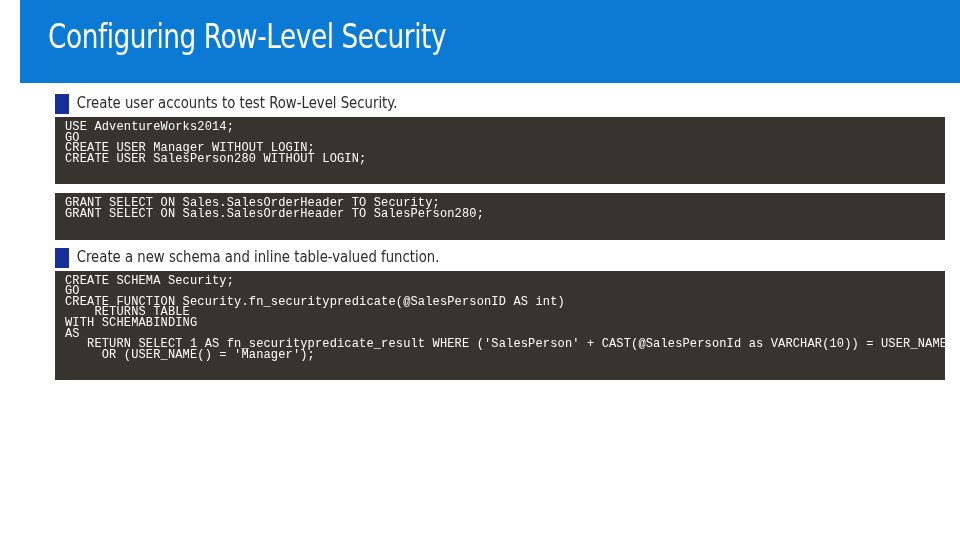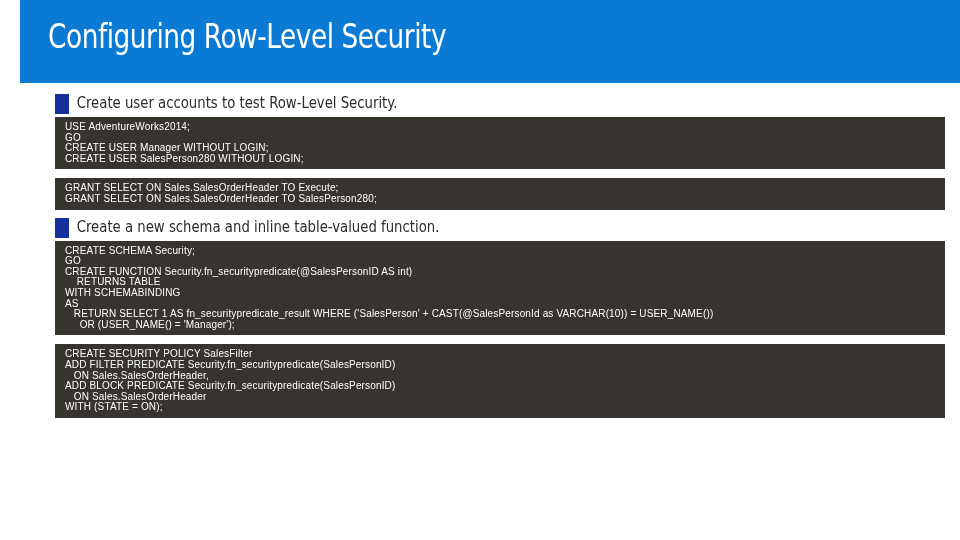--- a/index.html
+++ b/index.html
@@ -78,25 +78,25 @@
     transform: scaleX(0.855);
     transform-origin: left center;
   }
 
   
   .code-block {
     margin-left: 35px;
     width: 890px;
     background: #37332f;
     color: #ffffff;
-    font-family: Liberation Sans, sans-serif;
-    font-size: 10px;
+    font-family: Liberation Mono, monospace;
+    font-size: 12px;
     line-height: 10.6px;
     letter-spacing: 0.15px;
-    padding: 5px 0 5px 10px;
+    padding: 5px 0 20px 10px;
     box-sizing: border-box;
     white-space: pre;
     overflow: hidden;
   }
 
   .gap-sm { height: 6px; }
   .gap-xs { height: 3px; }
   .gap-md { height: 9px; }
 </style>
 </head>
@@ -118,21 +118,21 @@
     </div>
     <div class="gap-xs"></div>
     <div class="code-block">USE AdventureWorks2014;
 GO
 CREATE USER Manager WITHOUT LOGIN;
 CREATE USER SalesPerson280 WITHOUT LOGIN;</div>
 
     <div class="gap-sm"></div>
 
     <div class="gap-xs"></div>
-    <div class="code-block">GRANT SELECT ON Sales.SalesOrderHeader TO Execute;
+    <div class="code-block">GRANT SELECT ON Sales.SalesOrderHeader TO Security;
 GRANT SELECT ON Sales.SalesOrderHeader TO SalesPerson280;</div>
 
     <div class="gap-sm"></div>
 
     <div class="bullet-row">
       <div class="bullet-marker"></div>
       <div class="bullet-text">Create a new schema and inline table-valued function.</div>
     </div>
     <div class="gap-xs"></div>
     <div class="code-block">CREATE SCHEMA Security;
@@ -140,24 +140,18 @@
 CREATE FUNCTION Security.fn_securitypredicate(@SalesPersonID AS int)
     RETURNS TABLE
 WITH SCHEMABINDING
 AS
    RETURN SELECT 1 AS fn_securitypredicate_result WHERE ('SalesPerson' + CAST(@SalesPersonId as VARCHAR(10)) = USER_NAME())
      OR (USER_NAME() = 'Manager');</div>
 
     <div class="gap-sm"></div>
 
     <div class="gap-xs"></div>
-    <div class="code-block">CREATE SECURITY POLICY SalesFilter
-ADD FILTER PREDICATE Security.fn_securitypredicate(SalesPersonID)
-   ON Sales.SalesOrderHeader,
-ADD BLOCK PREDICATE Security.fn_securitypredicate(SalesPersonID)
-   ON Sales.SalesOrderHeader
-WITH (STATE = ON);</div>
 
     <div class="gap-sm"></div>
 
 
   </div>
 </div>
 
 </body></html>

